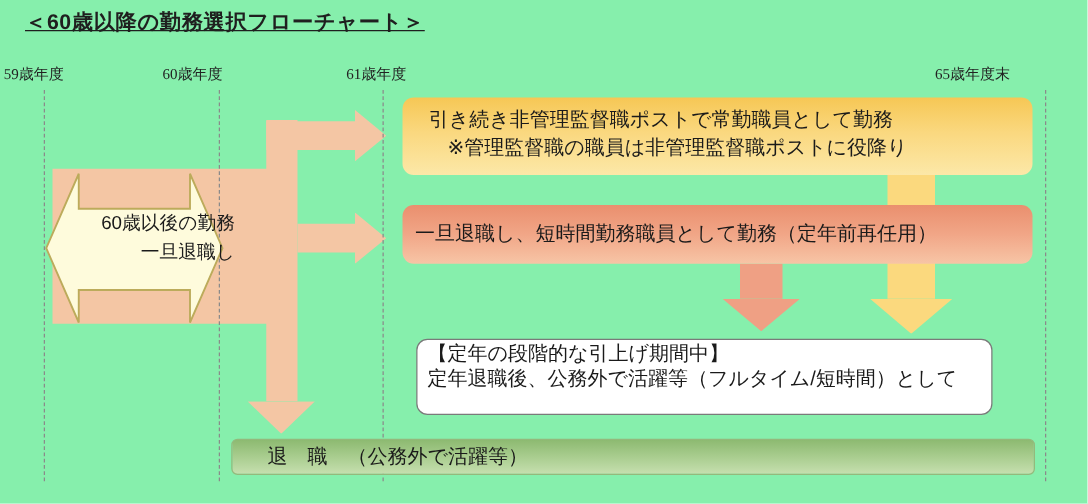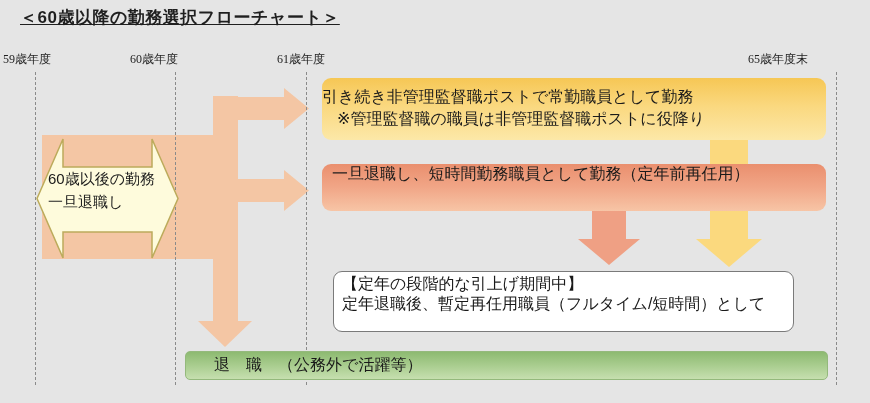--- a/index.html
+++ b/index.html
@@ -1,17 +1,17 @@
 <!DOCTYPE html>
 <html><head>
 <meta charset="utf-8">
 <style>
   html,body{margin:0;padding:0;background:#fff;}
   .canvas{
-    position:relative;width:870px;height:403px;background:#e5e5e5;
+    position:relative;width:870px;height:403px;background:#86efac;
     font-family:"Liberation Sans","DejaVu Sans",sans-serif;color:#1f1f1f;overflow:hidden;
   }
   .abs{position:absolute;}
   
   .title{left:20px;top:6px;font-size:17px;font-weight:bold;text-decoration:underline;letter-spacing:0.5px;white-space:nowrap;}
   
   .tl-label{top:51px;font-size:12px;color:#222;white-space:nowrap;font-family:Liberation Serif, serif;}
   .lbl-59{left:3px}.lbl-60{left:130px}.lbl-61{left:277px}.lbl-65{left:748px}
   
   .tl-line{top:72px;height:313px;width:0;border-left:1px dashed #8a8a8a;z-index:3;}
@@ -20,40 +20,40 @@
   .salmon{background:#F4C6A4;z-index:1;}
   .band{left:42px;top:135px;width:195px;height:124px;}
   .col{left:213px;top:96px;width:25px;height:225px;}
   .arm1{left:213px;top:97px;width:71px;height:23px;}
   .arm1-head{left:284px;top:88px;width:25px;height:41px;clip-path:polygon(0 0,100% 50%,0 100%);}
   .arm2{left:238px;top:179px;width:46px;height:23px;}
   .arm2-head{left:284px;top:170px;width:25px;height:41px;clip-path:polygon(0 0,100% 50%,0 100%);}
   .down-head{left:198px;top:321px;width:54px;height:26px;clip-path:polygon(0 0,100% 0,50% 100%);}
   
   .hex-svg{left:36px;top:137px;z-index:4;}
-  .intent-text{left:48px;top:167px;width:140px;font-size:15px;line-height:23px;z-index:5;color:#1a1a1a;}
+  .intent-text{left:48px;top:167px;width:140px;font-size:15px;line-height:23px;z-index:5;color:#1a1a1a;text-align:right;}
   
   .yarrow{background:#FBD97E;z-index:2;}
   .yarrow-shaft{left:710px;top:138px;width:38px;height:101px;}
   .yarrow-head{left:696px;top:239px;width:66px;height:28px;clip-path:polygon(0 0,100% 0,50% 100%);}
   .oarrow{background:#EFA084;z-index:2;}
   .oarrow-shaft{left:592px;top:211px;width:34px;height:28px;}
   .oarrow-head{left:578px;top:239px;width:62px;height:26px;clip-path:polygon(0 0,100% 0,50% 100%);}
   
   .node{z-index:5;box-sizing:border-box;font-size:16px;color:#1a1a1a;}
   .box-yellow{
     left:322px;top:78px;width:504px;height:62px;border-radius:9px;
     background:linear-gradient(180deg,#F6C755 0%,#FAD87F 45%,#FCE8A8 100%);
-    padding:8px 0 0 0;line-height:22px;
+    padding:8px 0 0 21px;line-height:22px;
   }
   .box-yellow .note{padding-left:15px;}
   .box-orange{
     left:322px;top:164px;width:504px;height:47px;border-radius:9px;
     background:linear-gradient(180deg,#EA8F6E 0%,#F1A687 50%,#F7C5A6 100%);
-    display:flex;align-items:flex-start;padding-left:10px;
+    display:flex;align-items:center;padding-left:10px;
   }
   .box-white{
     left:333px;top:271px;width:461px;height:61px;border-radius:9px;background:#ffffff;
     border:1.5px solid #7a7a7a;padding:2px 0 0 8px;line-height:19.5px;
   }
   .box-green{
     left:185px;top:351px;width:643px;height:29px;border-radius:5px;
     background:linear-gradient(180deg,#8DBA71 0%,#A9CD8F 50%,#C6DFAF 100%);
     border:1px solid #94b97c;display:flex;align-items:center;padding-left:28px;
   }
@@ -102,20 +102,20 @@
     <div class="nowrap">引き続き非管理監督職ポストで常勤職員として勤務</div>
     <div class="nowrap note">※管理監督職の職員は非管理監督職ポストに役降り</div>
   </div>
 
   <div class="abs node box-orange">
     <div class="nowrap">一旦退職し、短時間勤務職員として勤務（定年前再任用）</div>
   </div>
 
   <div class="abs node box-white">
     <div class="nowrap">【定年の段階的な引上げ期間中】</div>
-    <div class="nowrap">定年退職後、暫定再任用職員（フルタイム/短時間）として</div>
+    <div class="nowrap">定年退職後、公務外で活躍等（フルタイム/短時間）として</div>
   </div>
 
   <div class="abs node box-green">
     <div class="nowrap">退　職　（公務外で活躍等）</div>
   </div>
 
 </div>
 
 </body></html>

